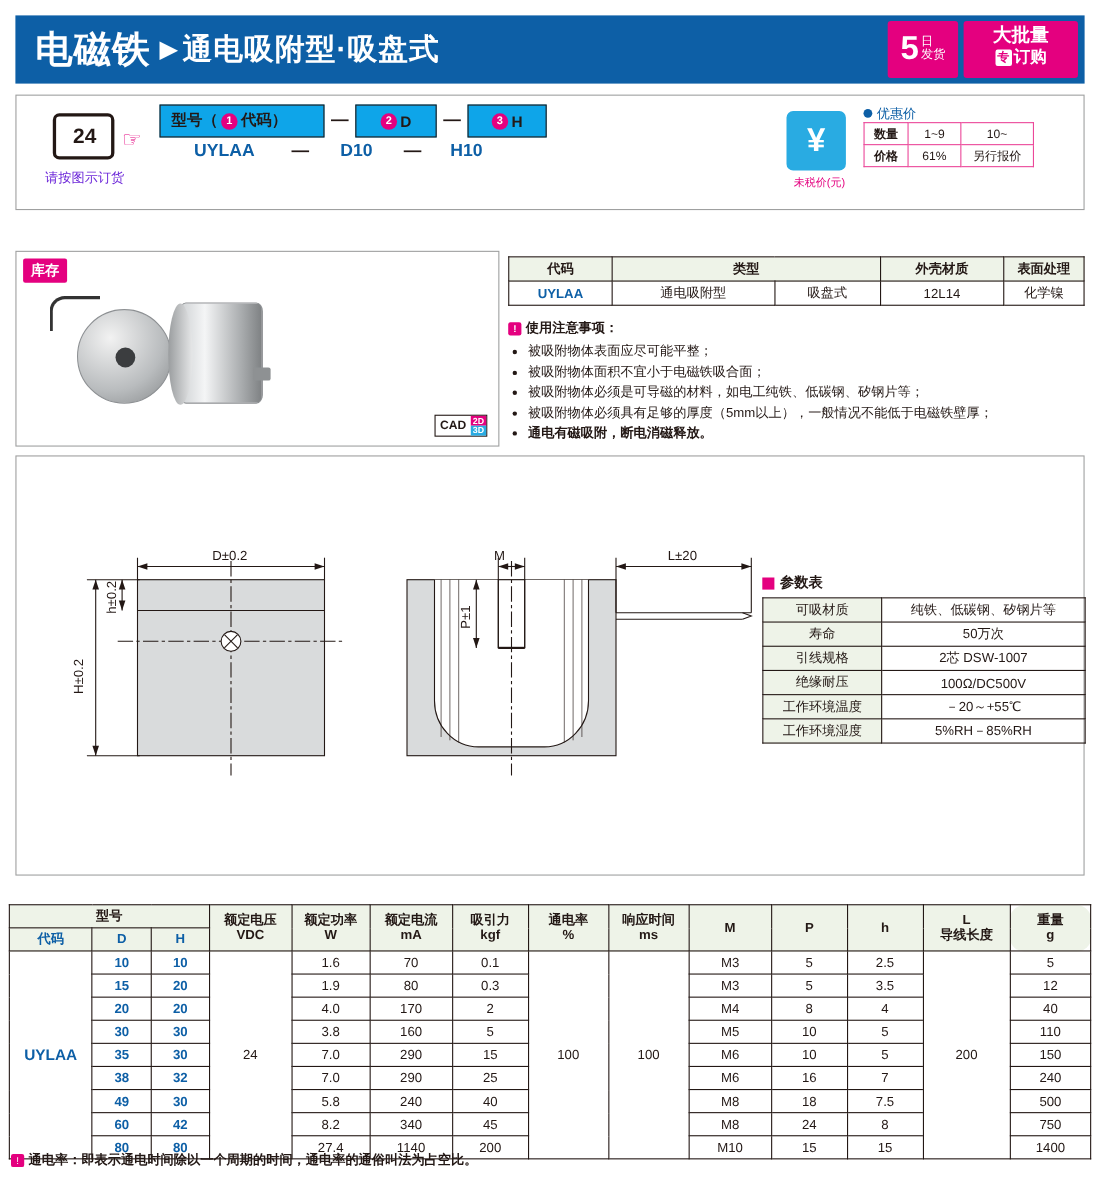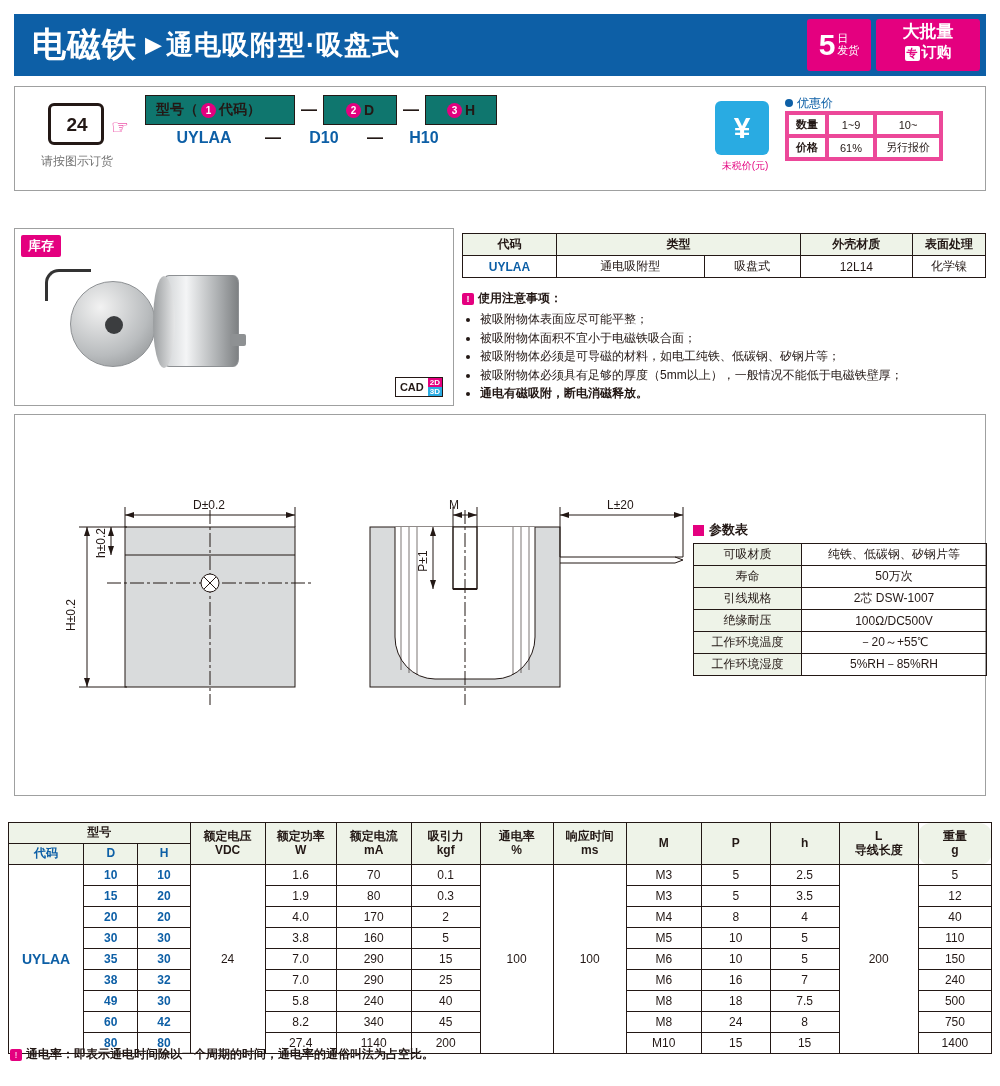--- a/index.html
+++ b/index.html
@@ -60,29 +60,29 @@
     width:70px; height:56px; margin:2px auto 0; position:relative;
   }
   .phone-icon .body {
     position:absolute; left:6px; top:8px; width:56px; height:42px;
     border:3px solid #231815; border-radius:6px;
   }
   .phone-icon .n24 {
     position:absolute; left:0; right:0; top:19px; font-size:19px; font-weight:bold;
     color:#231815;
   }
-  .phone-note { font-size:12px; color:#737373; margin-top:2px; }
+  .phone-note { font-size:12px; color:#6d28d9; margin-top:2px; }
   .hand { position:absolute; left:96px; top:28px; font-size:20px; color:#e4007f; }
 
   .order-center { position:absolute; left:130px; top:8px; width:560px; }
   .order-note { font-size:14px; color:#231815; margin-bottom:6px; }
   .order-note .circ { color:#e4007f; font-weight:bold; }
   .code-row { display:flex; align-items:center; gap:6px; }
   .code-cell {
-    border:1px solid #231815; background:#0f766e; font-size:14px; font-weight:bold;
+    border:1px solid #231815; background:#0ea5e9; font-size:14px; font-weight:bold;
     padding:5px 10px; display:flex; align-items:center; gap:3px; min-height:30px;
   }
   .dash { font-size:16px; font-weight:bold; }
   .circle-num {
     display:inline-block; width:15px; height:15px; line-height:15px; border-radius:50%;
     background:#e4007f; color:#fff; font-size:10px; text-align:center; font-weight:bold;
   }
   .value-row { display:flex; align-items:center; gap:6px; margin-top:4px; padding-left:4px; }
   .value-cell {
     color:#0d5fa6; font-weight:bold; font-size:16px; text-align:center;
@@ -101,21 +101,21 @@
     font-size:10px; color:#e4007f; }
   .price-title { position:absolute; left:70px; top:0; font-size:12px; color:#0d5fa6; }
   .price-title .dot {
     display:inline-block; width:8px; height:8px; background:#0d5fa6; border-radius:50%;
     margin-right:4px;
   }
   table.price {
     position:absolute; left:70px; top:16px; border-collapse:collapse; font-size:11px;
   }
   table.price td {
-    border:4px solid #ec4899; padding:2px 6px; text-align:center; height:18px;
+    border:1px solid #ec4899; padding:2px 6px; text-align:center; height:18px;
   }
   table.price td.lab { background:#fff; font-weight:bold; width:40px; }
 
   
   .photobox {
     position:absolute; left:14px; top:228px; width:440px; height:178px;
     border:1px solid #9fa0a0; background:#fff;
   }
   .stock-tag {
     position:absolute; left:6px; top:6px; background:#e4007f; color:#fff;

